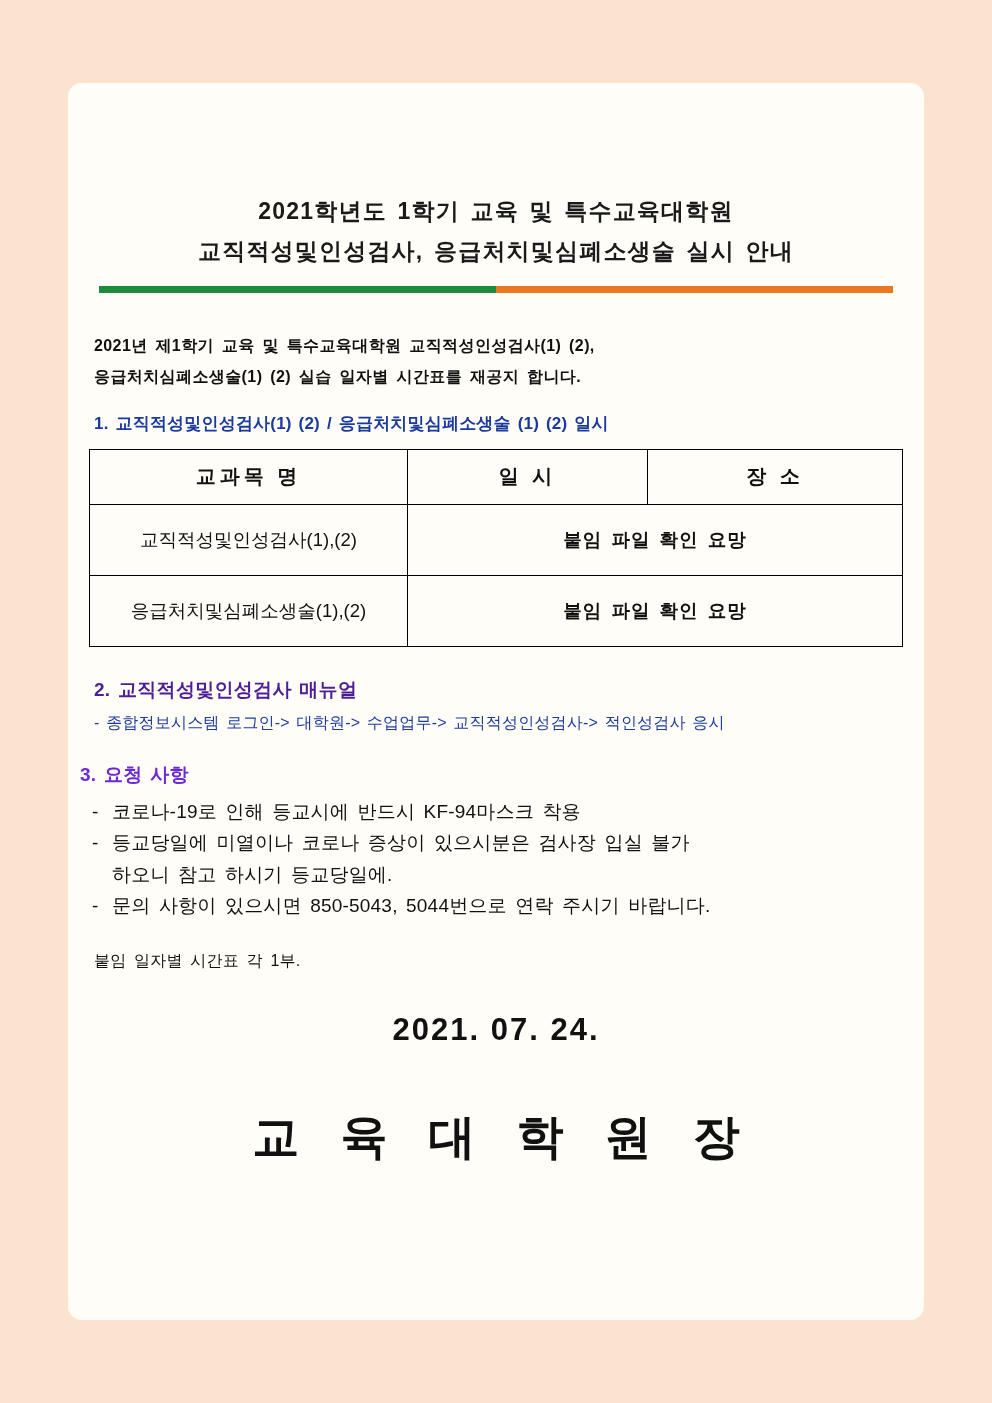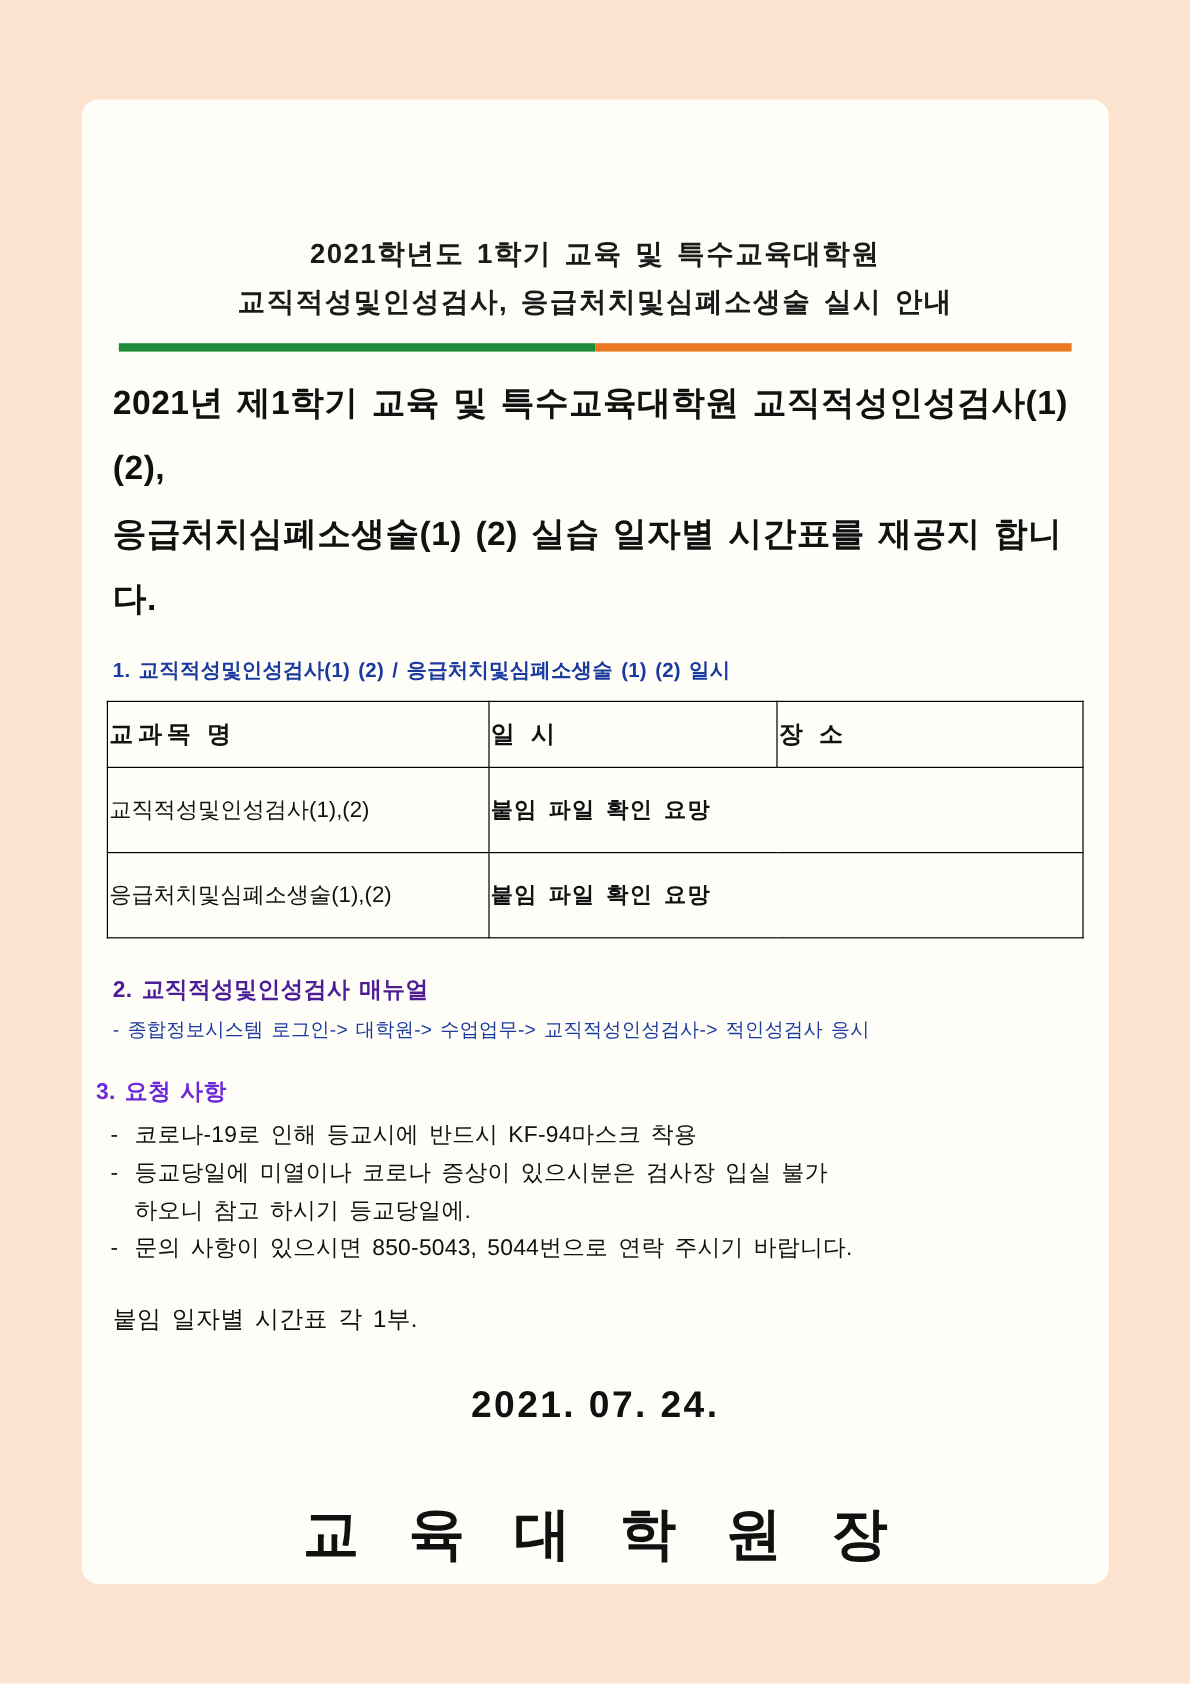--- a/index.html
+++ b/index.html
@@ -44,23 +44,23 @@
   }
   .rule-left {
     flex: 1;
     background: #1e8a3c;
   }
   .rule-right {
     flex: 1;
     background: #e97820;
   }
   .lead {
-    margin-top: 16px;
-    padding: 0 26px;
-    font-size: 28px;
+    margin-top: 37px;
+    padding: 0 26px;
+    font-size: 16px;
     font-weight: bold;
     color: #111;
     line-height: 1.95;
     letter-spacing: 0.4px;
     word-spacing: 3px;
   }
   .section-head {
     margin-top: 20px;
     padding: 0 26px;
     font-size: 17px;
@@ -71,21 +71,21 @@
   }
   table.schedule {
     margin: 14px auto 0 auto;
     width: 814px;
     border-collapse: collapse;
     table-layout: fixed;
   }
   table.schedule th,
   table.schedule td {
     border: 1.6px solid #000;
-    text-align: left;
+    text-align: center;
     color: #111;
   }
   table.schedule th {
     height: 52px;
     font-size: 20px;
     font-weight: bold;
     letter-spacing: 4px;
   }
   table.schedule td {
     height: 68px;
@@ -146,21 +146,21 @@
     left: 0;
     top: 0;
   }
   ul.requests li .cont {
     display: block;
     padding-left: 0;
   }
   .attachment {
     margin-top: 30px;
     padding: 0 26px;
-    font-size: 20px;
+    font-size: 16px;
     color: #111;
     letter-spacing: 0.2px;
     word-spacing: 3px;
   }
   .date {
     margin-top: 40px;
     text-align: center;
     font-size: 31px;
     font-weight: bold;
     color: #111;

